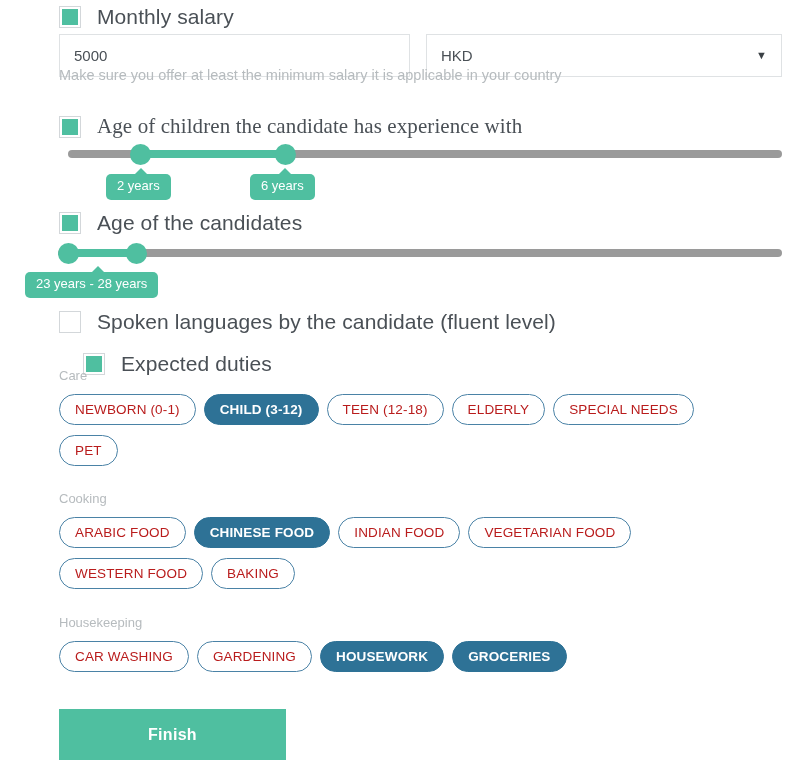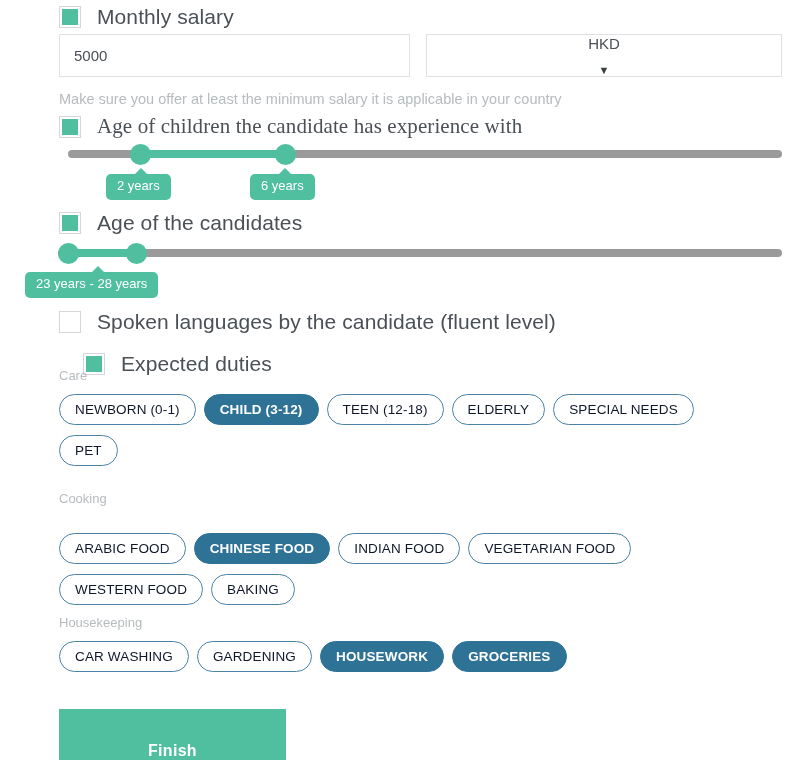--- a/index.html
+++ b/index.html
@@ -65,21 +65,20 @@
     position: absolute;
     box-sizing: border-box;
     border: 1px solid #dfe2e4;
     background: #ffffff;
     display: flex;
     align-items: center;
     justify-content: space-between;
     padding: 0 14px;
     font-size: 15px;
     color: #4a5056;
-    flex-direction: column;
   }
   .caret {
     font-size: 11px;
     color: #3b4145;
     line-height: 1;
   }
   .helper {
     position: absolute;
     font-size: 14.5px;
     color: #b6bbbe;
@@ -148,21 +147,21 @@
     display: flex;
     flex-wrap: wrap;
     gap: 10px 8px;
     align-items: flex-start;
   }
   .chip {
     box-sizing: border-box;
     height: 31px;
     border-radius: 16px;
     border: 1px solid #4a82a6;
-    color: #0f172a;
+    color: #b91c1c;
     background: #ffffff;
     font-size: 13.5px;
     letter-spacing: .15px;
     display: inline-flex;
     align-items: center;
     justify-content: center;
     padding: 0 15px;
     white-space: nowrap;
   }
   .chip.sel {
@@ -173,21 +172,21 @@
   }
 
   
   .finish-btn {
     position: absolute;
     background: #4fbfa0;
     color: #ffffff;
     font-size: 16px;
     font-weight: bold;
     display: flex;
-    align-items: flex-end;
+    align-items: center;
     justify-content: center;
     letter-spacing: .3px;
   }
 </style>
 </head>
 <body>
 
 <div class="page">
 
   <div class="check-row" style="left:59px; top:5px;">
@@ -197,21 +196,21 @@
 
   <div class="text-input" style="left:59px; top:34px; width:351px; height:43px;align-items:center;">
     <span>5000</span>
   </div>
 
   <div class="select-box" style="left:426px; top:34px; width:356px; height:43px;">
     <span>HKD</span>
     <span class="caret">▼</span>
   </div>
 
-  <div class="helper" style="left:59px; top:91px;">Make sure you offer at least the minimum salary it is applicable in your country</div>
+  <div class="helper" style="left:59px; top:67px;">Make sure you offer at least the minimum salary it is applicable in your country</div>
 
   <div class="check-row" style="left:59px; top:114px;font-family:Liberation Serif, serif;">
     <div class="cb on"></div>
     <div class="check-label">Age of children the candidate has experience with</div>
   </div>
 
   <div class="slider" style="left:68px; top:139px; width:714px;">
     <div class="track"></div>
     <div class="track-fill" style="left:72px; width:145px;"></div>
     <div class="handle" style="left:62px;"></div>
@@ -255,21 +254,21 @@
   <div class="chip-wrap" id="chips-0" style="left:59px; top:394px; width:700px;">
       <div class="chip">NEWBORN (0-1)</div>
       <div class="chip sel">CHILD (3-12)</div>
       <div class="chip">TEEN (12-18)</div>
       <div class="chip">ELDERLY</div>
       <div class="chip">SPECIAL NEEDS</div>
       <div class="chip">PET</div>
     </div>
 
   <div class="group-title" style="left:59px; top:491px;">Cooking</div>
-  <div class="chip-wrap" id="chips-1" style="left:59px; top:517px; width:700px;margin-top:16px;">
+  <div class="chip-wrap" id="chips-1" style="left:59px; top:517px; width:700px;">
       <div class="chip">ARABIC FOOD</div>
       <div class="chip sel">CHINESE FOOD</div>
       <div class="chip">INDIAN FOOD</div>
       <div class="chip">VEGETARIAN FOOD</div>
       <div class="chip">WESTERN FOOD</div>
       <div class="chip">BAKING</div>
     </div>
 
   <div class="group-title" style="left:59px; top:615px;">Housekeeping</div>
   <div class="chip-wrap" id="chips-2" style="left:59px; top:641px; width:700px;">

